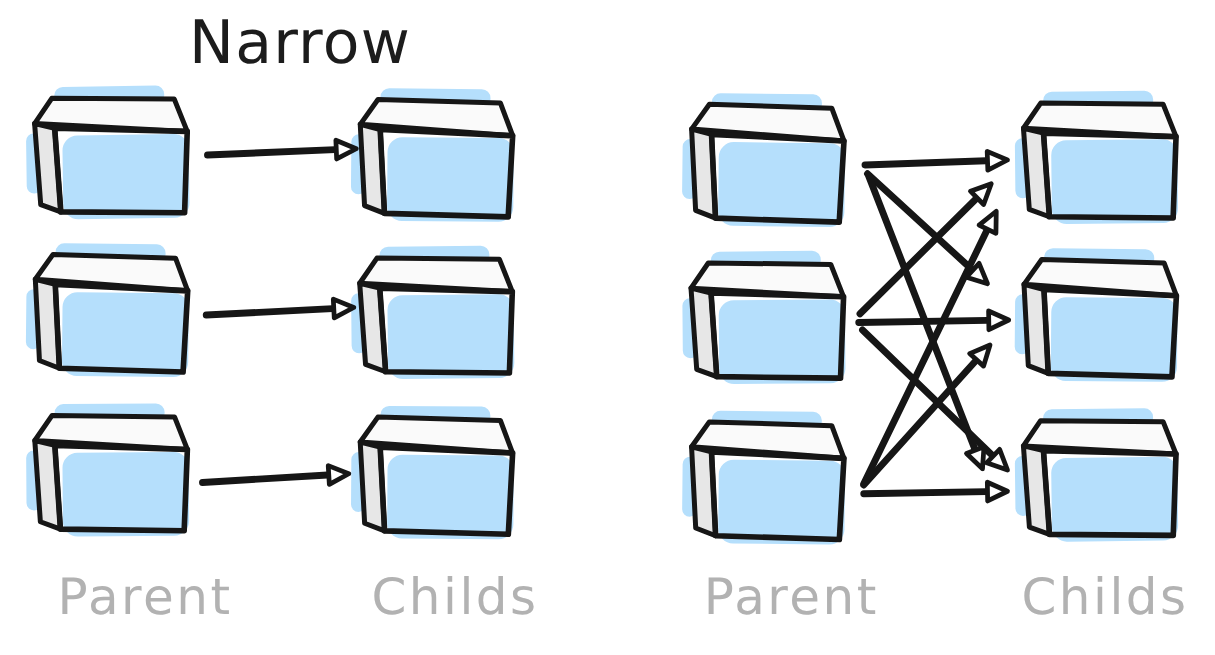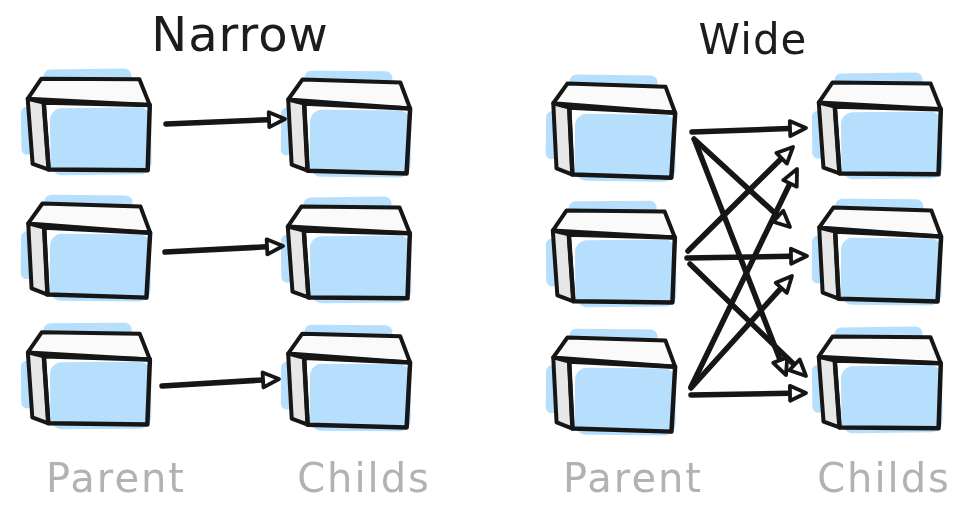--- a/index.html
+++ b/index.html
@@ -40,21 +40,20 @@
         <rect x="1" y="40" width="12" height="48" rx="6" fill="var(--box-fill)"></rect>
         <rect x="30" y="42" width="101" height="67" rx="12" fill="var(--box-fill)"></rect>
         <polygon points="8,32 22,12 120,14 130,40" fill="var(--box-top)" stroke="var(--outline)" stroke-width="4" stroke-linejoin="round"></polygon>
         <polygon points="8,32 24,36 28,103 12,97" fill="var(--box-side)" stroke="var(--outline)" stroke-width="4" stroke-linejoin="round"></polygon>
         <polygon points="24,36 130,40 127,105 28,103" fill="none" stroke="var(--outline)" stroke-width="4.5" stroke-linejoin="round"></polygon>
       </g>
     </defs>
   </svg>
 
   <div class="title" id="t-narrow">Narrow</div>
-  <div class="title" id="t-wide">Wide</div>
 
   <div id="boxes">
       <div class="box" style="left: 20px; top: 66px; transform: rotate(-0.8deg);">
         <svg viewBox="0 0 134 110" width="134" height="110">
           <use href="#box-symbol"></use>
         </svg>
       </div>
       <div class="box" style="left: 20px; top: 192px; transform: rotate(0.6deg);">
         <svg viewBox="0 0 134 110" width="134" height="110">
           <use href="#box-symbol"></use>

